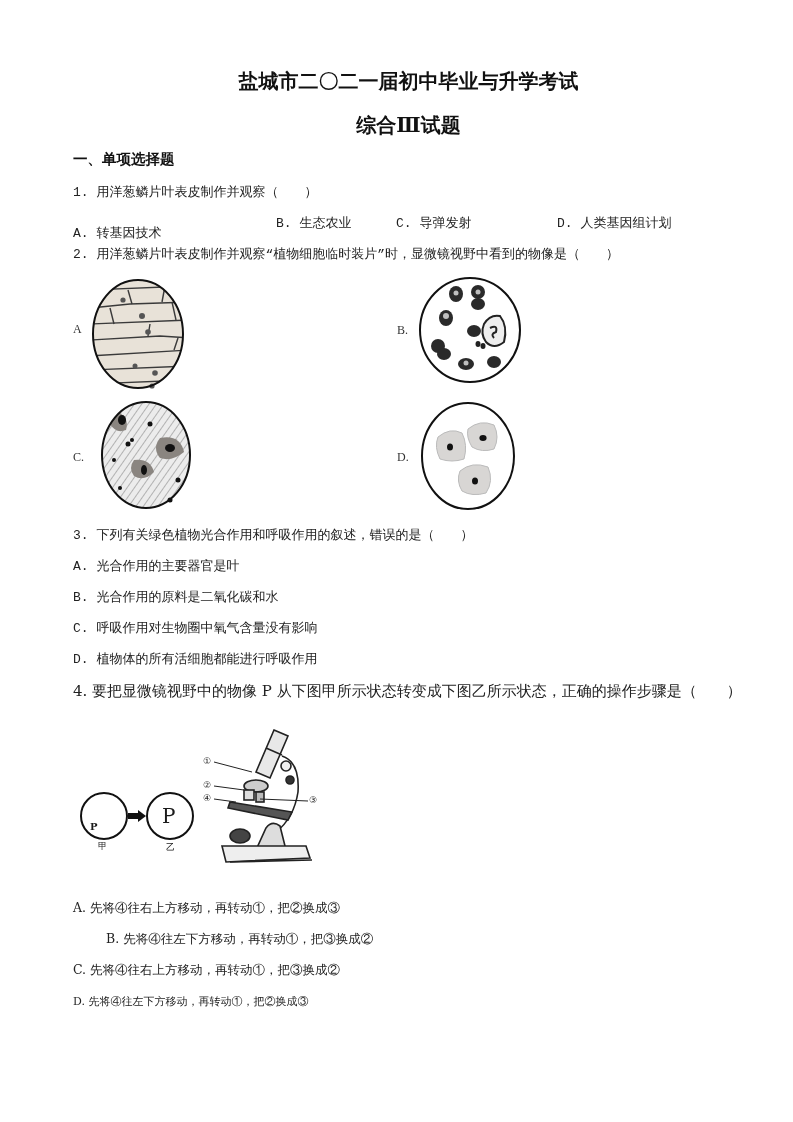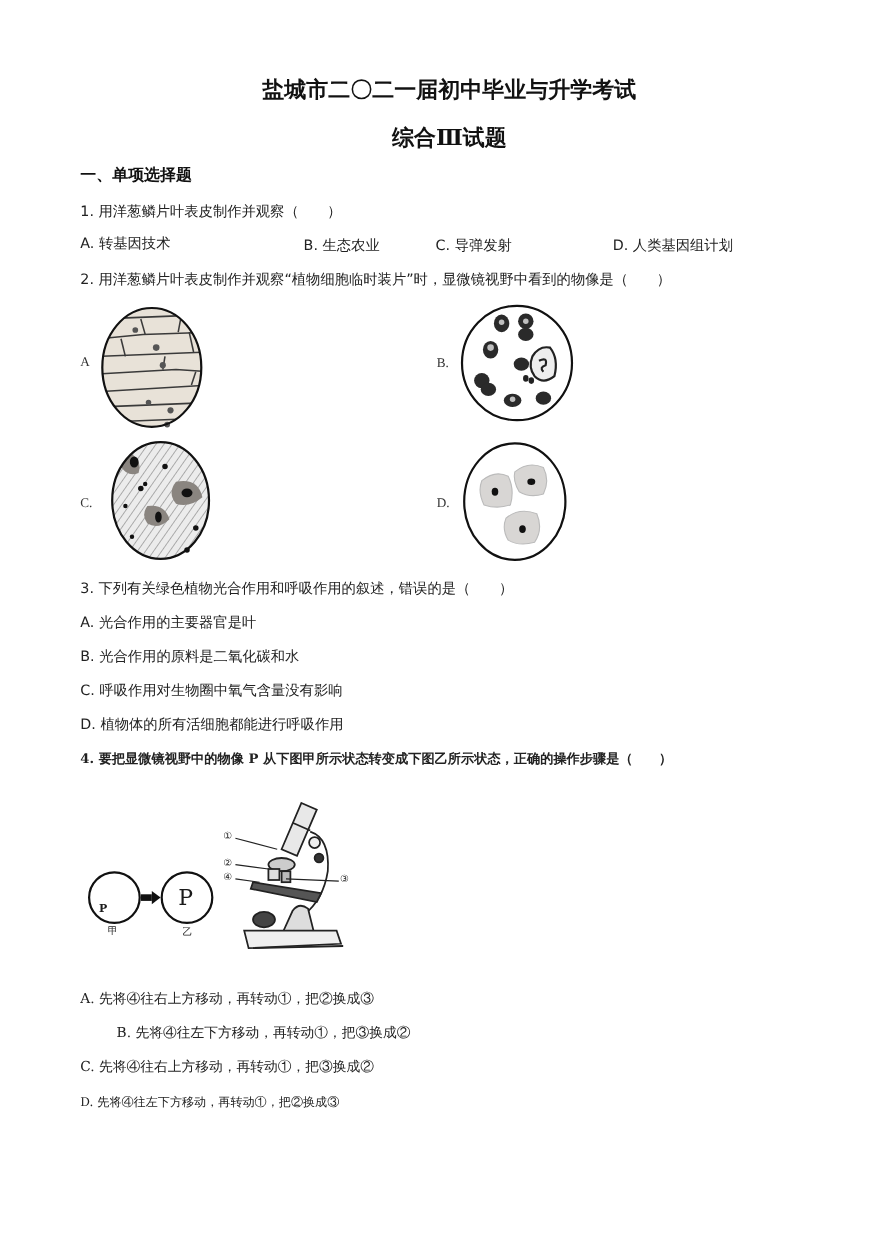--- a/index.html
+++ b/index.html
@@ -1,39 +1,39 @@
 <!DOCTYPE html>
 <html><head>
 <meta charset="utf-8">
 <style>
   * { box-sizing: border-box; margin: 0; padding: 0; }
   html, body { width: 793px; height: 1122px; background: #ffffff; }
   body { position: relative; font-family: "DejaVu Sans", "Liberation Sans", sans-serif; color: #1a1a1a; overflow: hidden; }
-  .abs { position: absolute; white-space: nowrap; }
+  .abs { position: absolute; white-space: nowrap; font-family: Liberation Mono, monospace; }
   .title { font-family: "DejaVu Serif", "Liberation Serif", serif; font-weight: bold; font-size: 20px; left: 0; width: 793px; text-align: center; color: #111; margin-left: 12px; }
   .section { font-weight: bold; font-size: 14.5px; color: #111; }
   .q { font-size: 13px; color: #222; }
   .opt { font-size: 13px; color: #222; }
   .serif { font-family: "DejaVu Serif", "Liberation Serif", serif; }
   .fig-label { font-family: "Liberation Serif", "DejaVu Serif", serif; font-size: 12px; color: #333; }
   .fig { position: absolute; }
 </style>
 </head>
 <body>
 
 <div class="abs title" style="top:68px;">盐城市二〇二一届初中毕业与升学考试</div>
 <div class="abs title" style="top:112px;">综合Ⅲ试题</div>
 
 <div class="abs section" style="left:73px; top:150px;">一、单项选择题</div>
 
 <div class="abs q" style="left:73px; top:183px;">
   <span>1.</span>
   <span>用洋葱鳞片叶表皮制作并观察（　　）</span>
 </div>
-<div class="abs opt" style="left:73px; top:212px;">
+<div class="abs opt" style="left:73px; top:224px;">
   <span>A.</span>
   <span>转基因技术</span>
 </div>
 <div class="abs opt" style="left:233px; top:214px;margin-left:43px;">
   <span>B.</span>
   <span>生态农业</span>
 </div>
 <div class="abs opt" style="left:396px; top:214px;">
   <span>C.</span>
   <span>导弹发射</span>
@@ -169,21 +169,21 @@
 </div>
 <div class="abs opt" style="left:73px; top:619px;">
   <span>C.</span>
   <span>呼吸作用对生物圈中氧气含量没有影响</span>
 </div>
 <div class="abs opt" style="left:73px; top:650px;">
   <span>D.</span>
   <span>植物体的所有活细胞都能进行呼吸作用</span>
 </div>
 
-<div class="abs q serif" style="left:73px; top:682px; font-size:12px;font-weight:bold;">
+<div class="abs q serif" style="left:73px; top:682px; font-size:15px;">
   <span>4.</span>
   <span>要把显微镜视野中的物像 P 从下图甲所示状态转变成下图乙所示状态，正确的操作步骤是（　　）</span>
 </div>
 
 <div class="fig" style="left:80px; top:786px; width:125px; height:70px;">
   <svg width="125" height="70" viewBox="0 0 125 70" style="position:absolute; left:0; top:0;">
     <circle cx="24" cy="30" r="23" fill="#fff" stroke="#111" stroke-width="2"></circle>
     <rect x="48" y="27" width="10" height="6" fill="#111"></rect>
     <polygon points="58,24 66,30 58,36" fill="#111"></polygon>
     <circle cx="90" cy="30" r="23" fill="#fff" stroke="#111" stroke-width="2"></circle>

